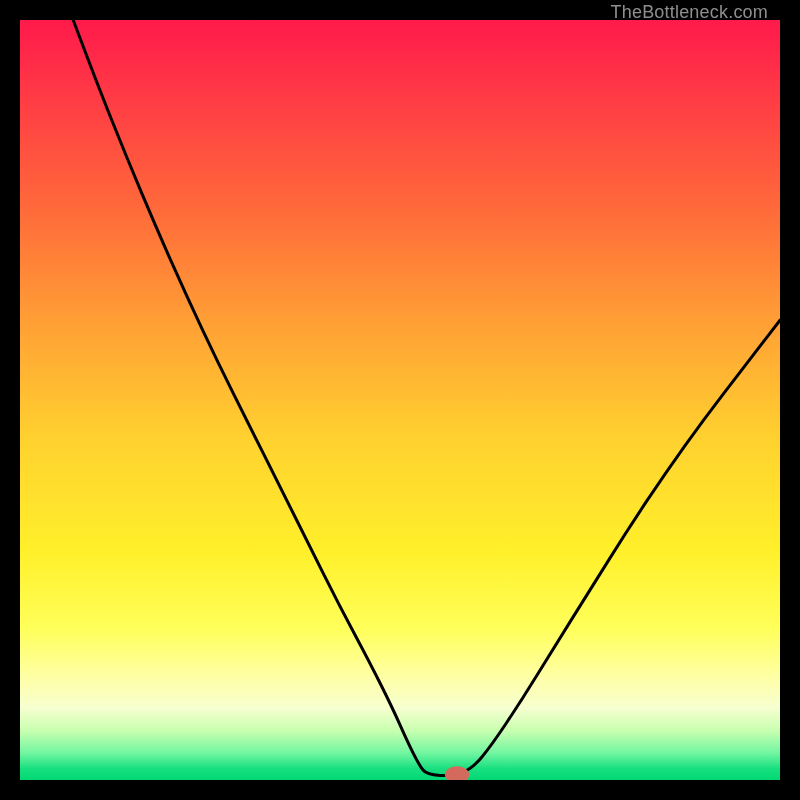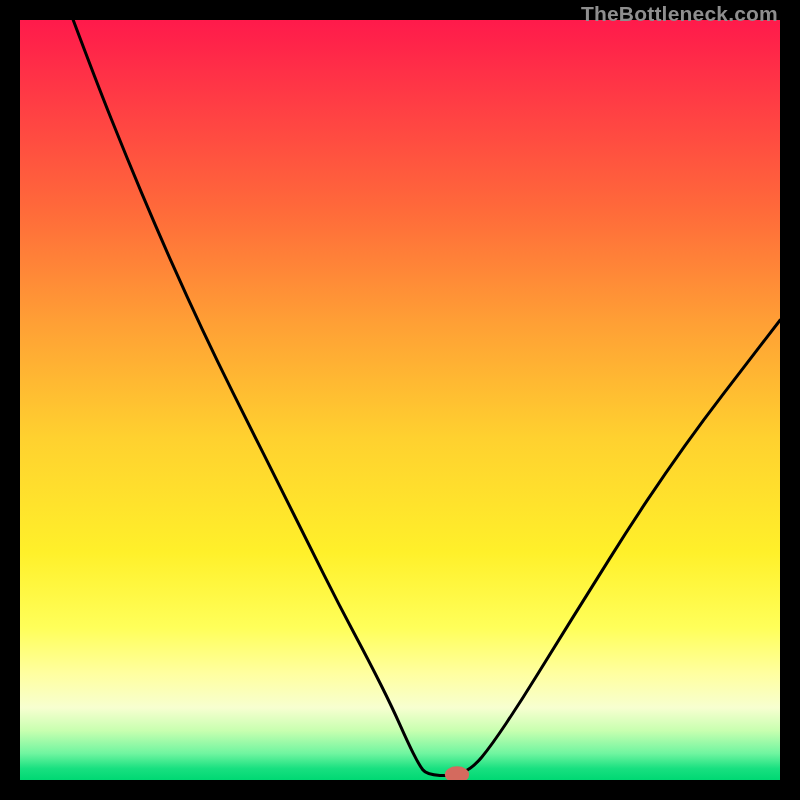--- a/index.html
+++ b/index.html
@@ -22,24 +22,24 @@
   .plot {
     position: absolute;
     left: 0;
     top: 0;
     width: 760px;
     height: 760px;
   }
   .watermark {
     position: absolute;
     top: 2px;
-    right: 22px;
+    right: 32px;
     color: #8e8e8e;
-    font-size: 21px;
-    font-weight: 700;
+    font-size: 18px;
+    font-weight: 400;
     letter-spacing: 0.2px;
   }
 </style>
 </head>
 <body>
 
 <div class="frame">
   <svg class="plot" viewBox="0 0 760 760" preserveAspectRatio="none">
     <defs>
       <linearGradient id="bg-grad" x1="0" y1="0" x2="0" y2="1">

